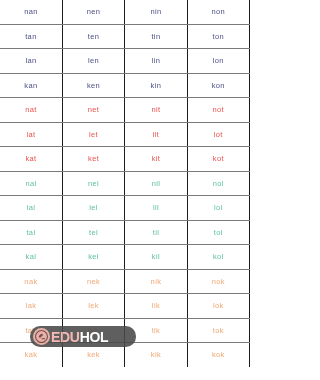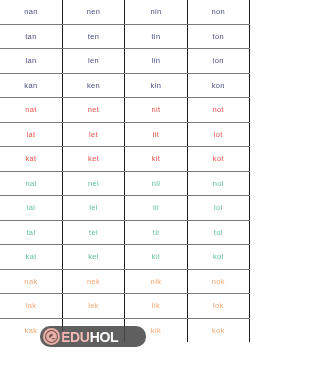--- a/index.html
+++ b/index.html
@@ -51,21 +51,21 @@
   #syllable-table td:first-child {
     border-left: none;
   }
   .cell-text {
     display: inline-block;
     opacity: 0.92;
   }
   
   #watermark {
     position: absolute;
-    left: 40px;
+    left: 30px;
     top: 326px;
     width: 106px;
     height: 21px;
     border-radius: 10px;
     background: #4a4a4a;
     opacity: 0.88;
     display: flex;
     align-items: center;
     padding-left: 2px;
     box-sizing: border-box;
@@ -169,20 +169,26 @@
           <td style="color: rgb(240, 160, 106);"><span class="cell-text">nak</span></td>
           <td style="color: rgb(240, 160, 106);"><span class="cell-text">nek</span></td>
           <td style="color: rgb(240, 160, 106); text-align: center;"><span class="cell-text">nik</span></td>
           <td style="color: rgb(240, 160, 106);"><span class="cell-text">nok</span></td>
         </tr>
         <tr>
           <td style="color: rgb(240, 160, 106);"><span class="cell-text">lak</span></td>
           <td style="color: rgb(240, 160, 106);"><span class="cell-text">lek</span></td>
           <td style="color: rgb(240, 160, 106);"><span class="cell-text">lik</span></td>
           <td style="color: rgb(240, 160, 106);"><span class="cell-text">lok</span></td>
+        </tr>
+        <tr>
+          <td style="color: rgb(240, 160, 106);"><span class="cell-text">tak</span></td>
+          <td style="color: rgb(240, 160, 106);"><span class="cell-text">tek</span></td>
+          <td style="color: rgb(240, 160, 106);"><span class="cell-text">tik</span></td>
+          <td style="color: rgb(240, 160, 106);"><span class="cell-text">tok</span></td>
         </tr>
         <tr>
           <td style="color: rgb(240, 160, 106);"><span class="cell-text">kak</span></td>
           <td style="color: rgb(240, 160, 106);"><span class="cell-text">kek</span></td>
           <td style="color: rgb(240, 160, 106);"><span class="cell-text">kik</span></td>
           <td style="color: rgb(240, 160, 106);"><span class="cell-text">kok</span></td>
         </tr>
       </tbody>
   </table>
 

